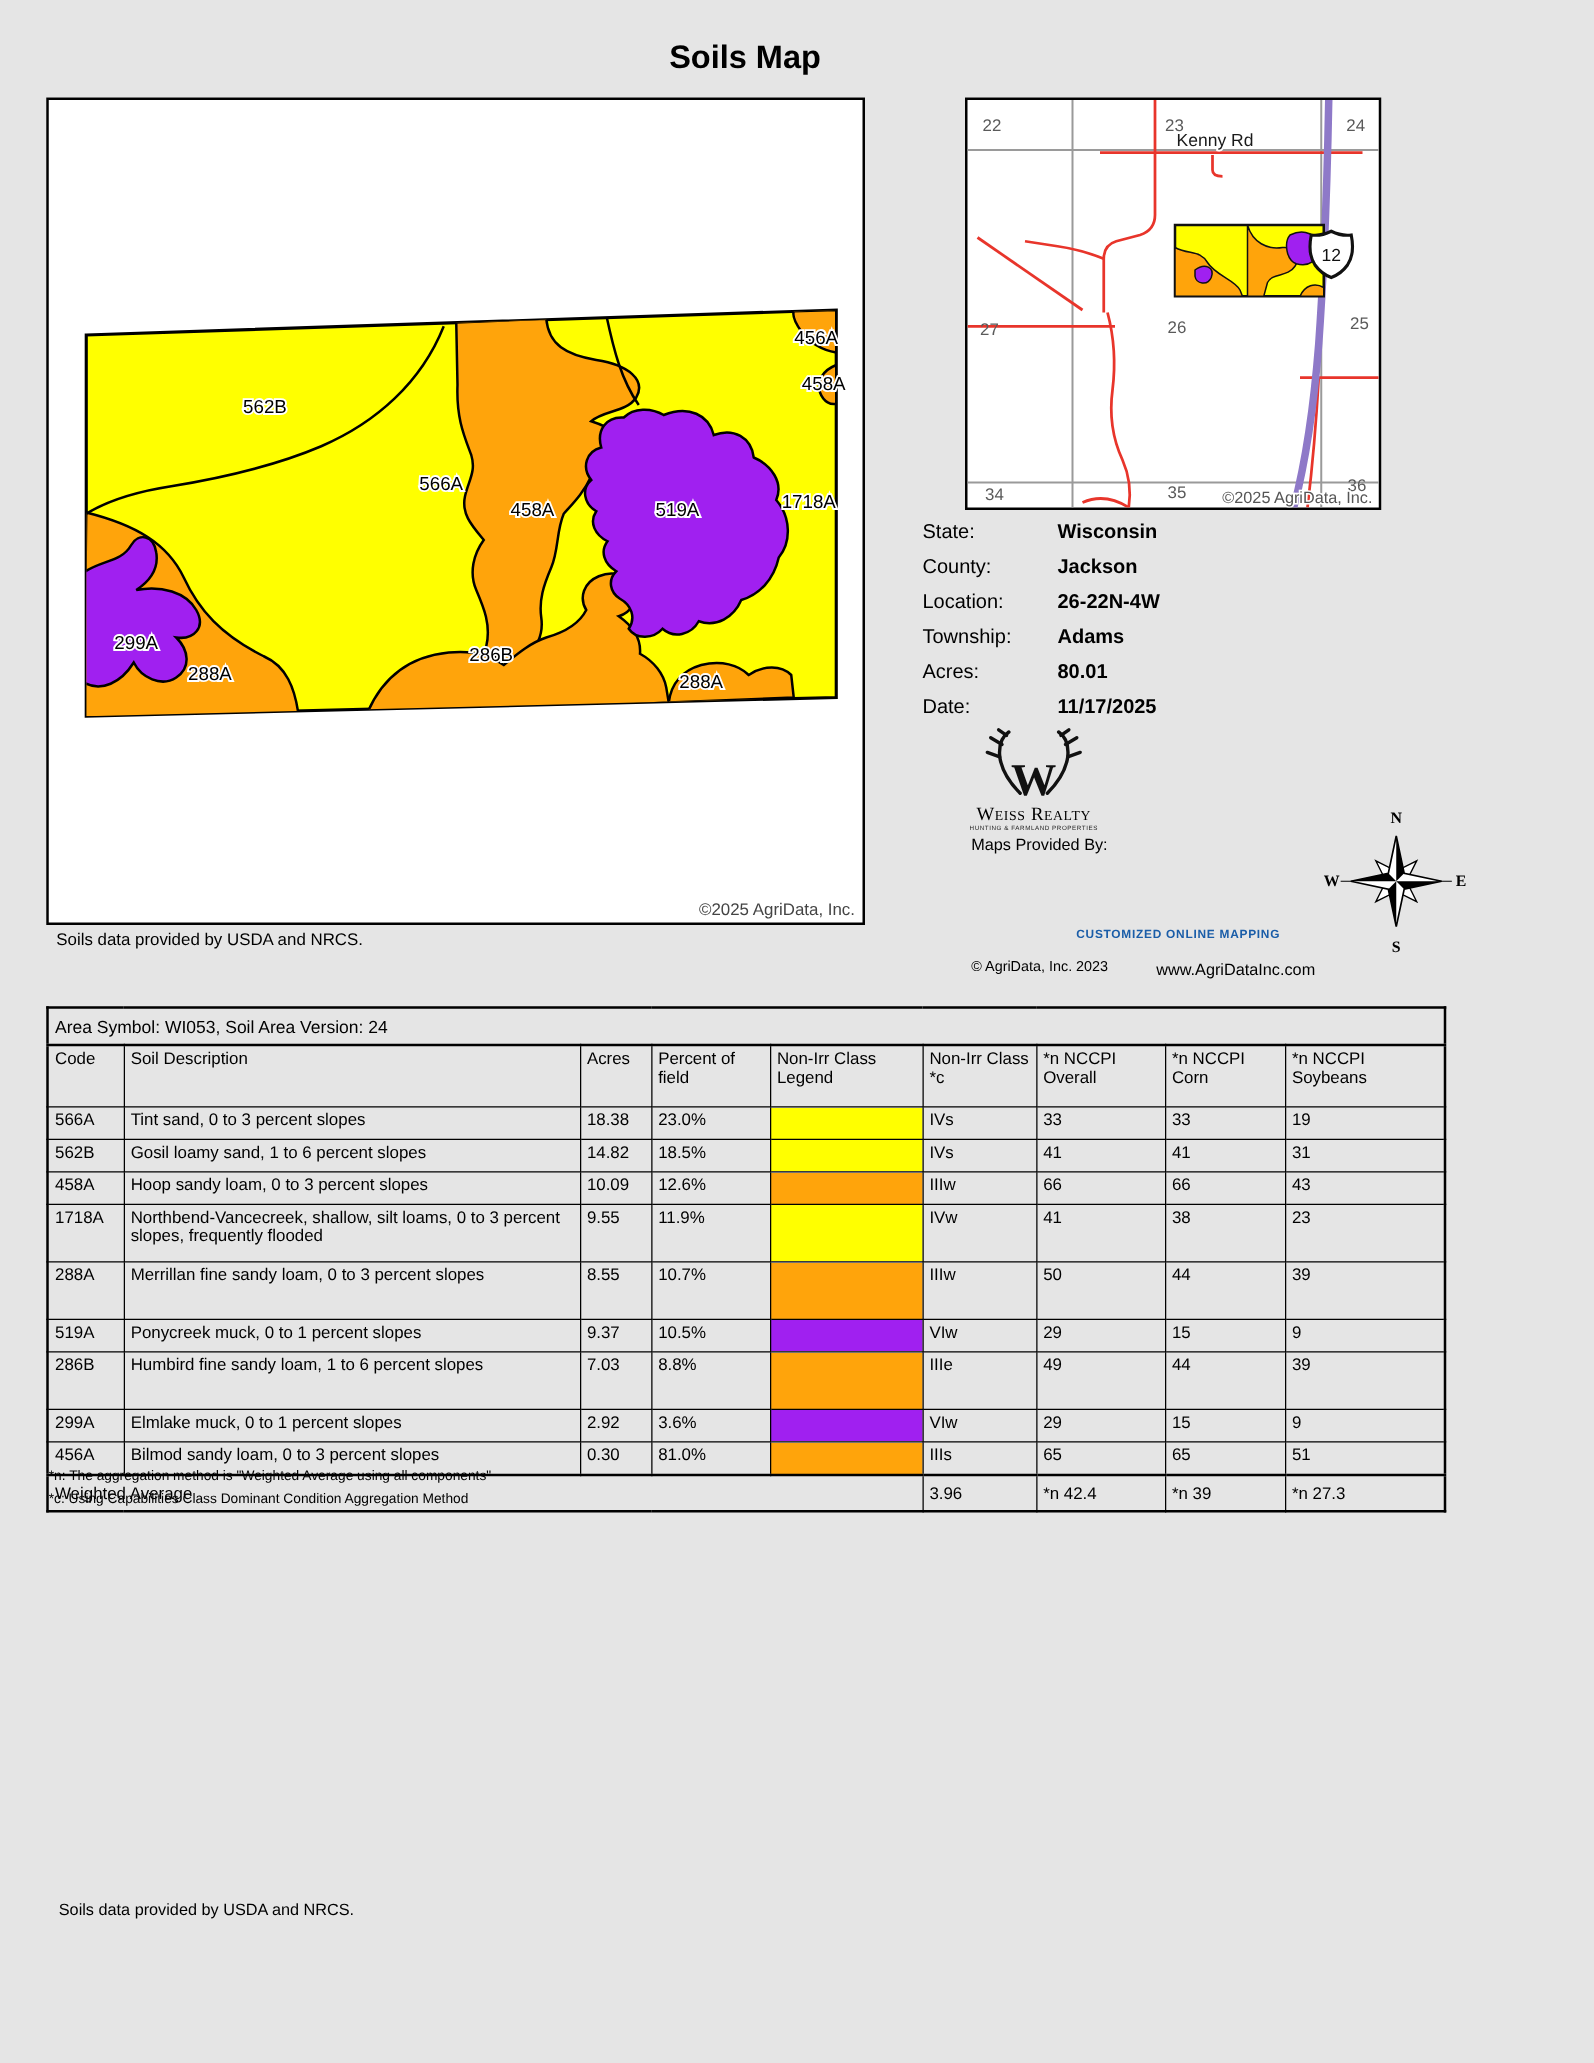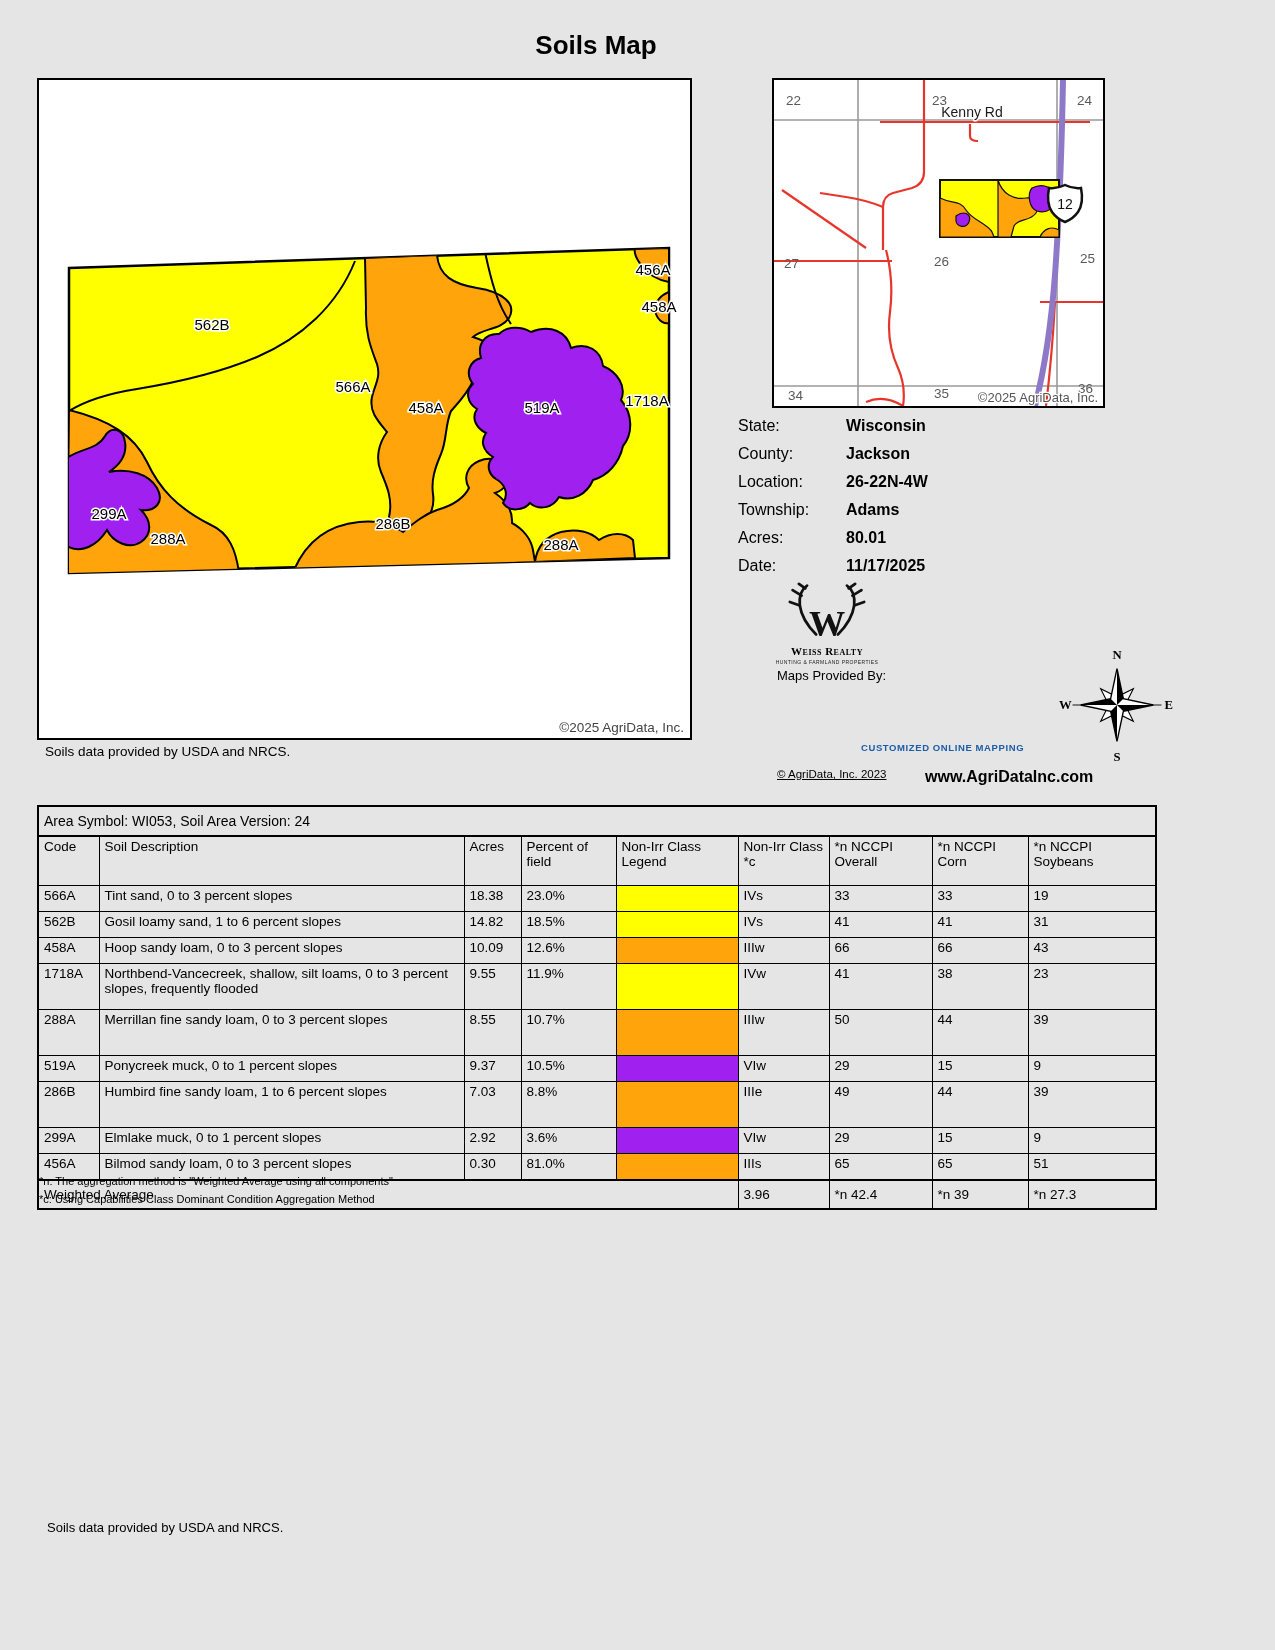--- a/index.html
+++ b/index.html
@@ -16,32 +16,32 @@
   .locator{position:absolute;left:772px;top:78px;width:333px;height:330px;
            border:2px solid #000;background:#fff;box-sizing:border-box;}
   
   .info{position:absolute;left:738px;top:412px;font-size:16px;}
   .info .row{display:flex;height:28px;align-items:center;}
   .info .lbl{width:108px;}
   .info .val{font-weight:bold;}
   
   .weiss{position:absolute;left:768px;top:582px;width:118px;text-align:center;}
   .weiss-name{font-family:"Liberation Serif",serif;font-variant:small-caps;
-              font-size:11px;letter-spacing:.5px;line-height:15px;font-weight:bold;}
+              font-size:15px;letter-spacing:.5px;line-height:15px;}
   .weiss-tag{font-size:5px;letter-spacing:.45px;color:#222;}
   
   .mapsby{position:absolute;left:777px;top:668px;font-size:13px;}
   .surety{position:absolute;left:779px;top:688px;display:flex;align-items:flex-start;}
   .surety-word{font-size:54px;font-weight:bold;color:#1A5DA8;letter-spacing:-2px;
                line-height:48px;margin-left:4px;}
   .surety-reg{font-size:15px;font-weight:bold;color:#1A5DA8;vertical-align:22px;}
   .surety-tag{position:absolute;left:861px;top:742px;font-size:9.5px;font-weight:bold;
               color:#1A5DA8;letter-spacing:.6px;}
-  .surety-cr{position:absolute;left:777px;top:768px;font-size:11.5px;text-decoration:underline;}
-  .surety-url{position:absolute;left:925px;top:768px;font-size:16px;font-weight:bold;}
+  .surety-cr{position:absolute;left:777px;top:768px;font-size:11.5px;}
+  .surety-url{position:absolute;left:925px;top:768px;font-size:13px;}
   .compass{position:absolute;left:1058px;top:646px;width:118px;height:118px;}
   
   .soiltable{position:absolute;left:37px;top:805px;width:1118px;
              border-collapse:collapse;font-size:13.5px;table-layout:fixed;}
   .soiltable td,.soiltable th{border:1px solid #000;padding:2px 5px;
              font-weight:normal;text-align:left;vertical-align:top;
              overflow:hidden;}
   .soiltable{border:2px solid #000;}
   .caption-row td{border-bottom:2px solid #000;font-size:14px;height:24px;
                   vertical-align:middle;}

